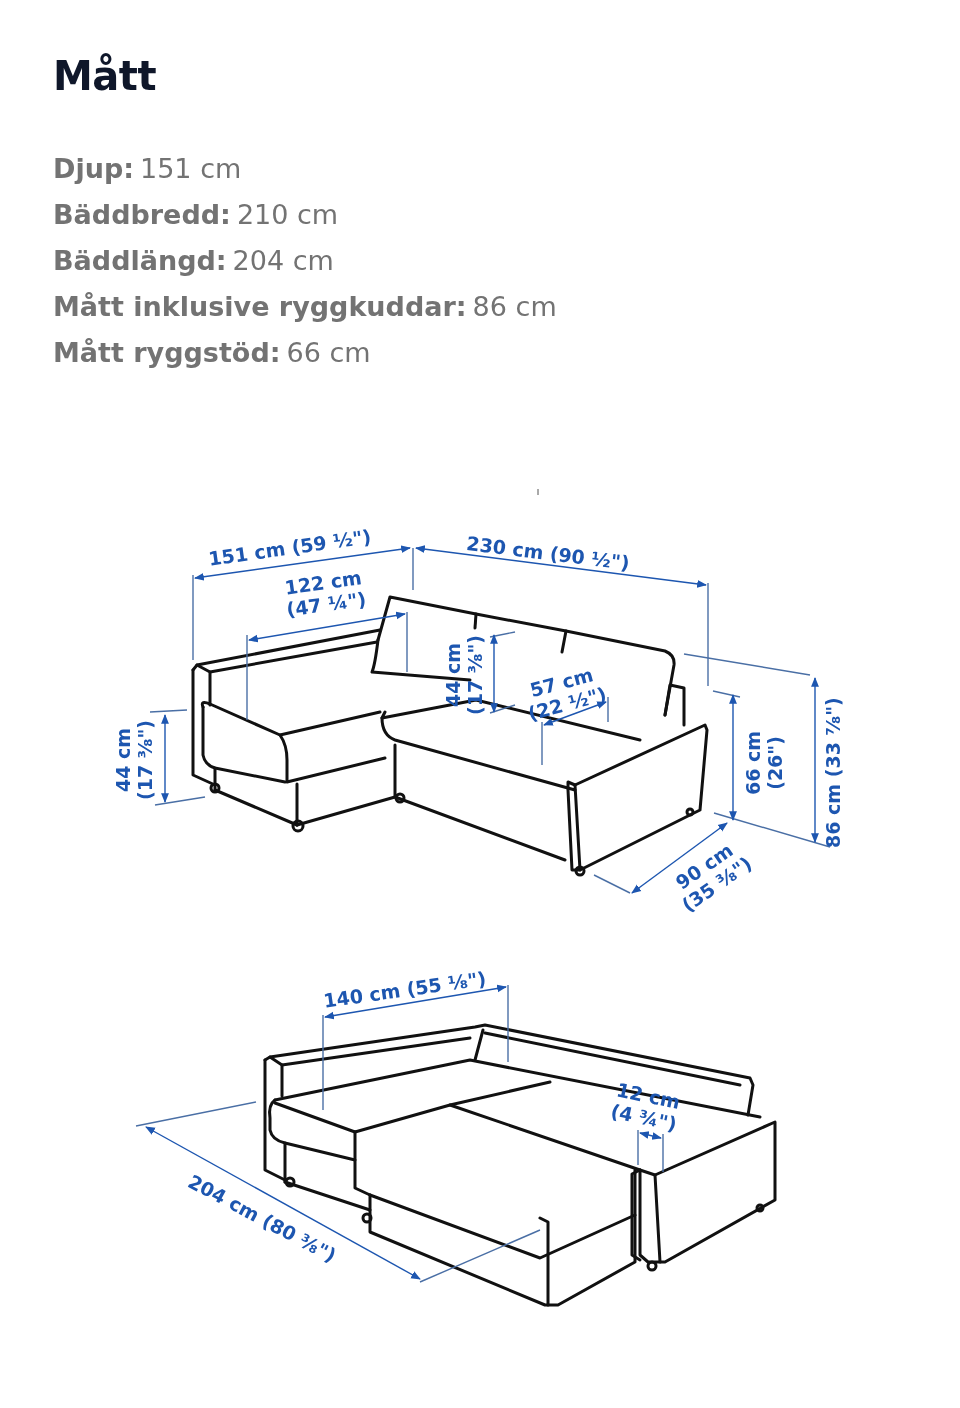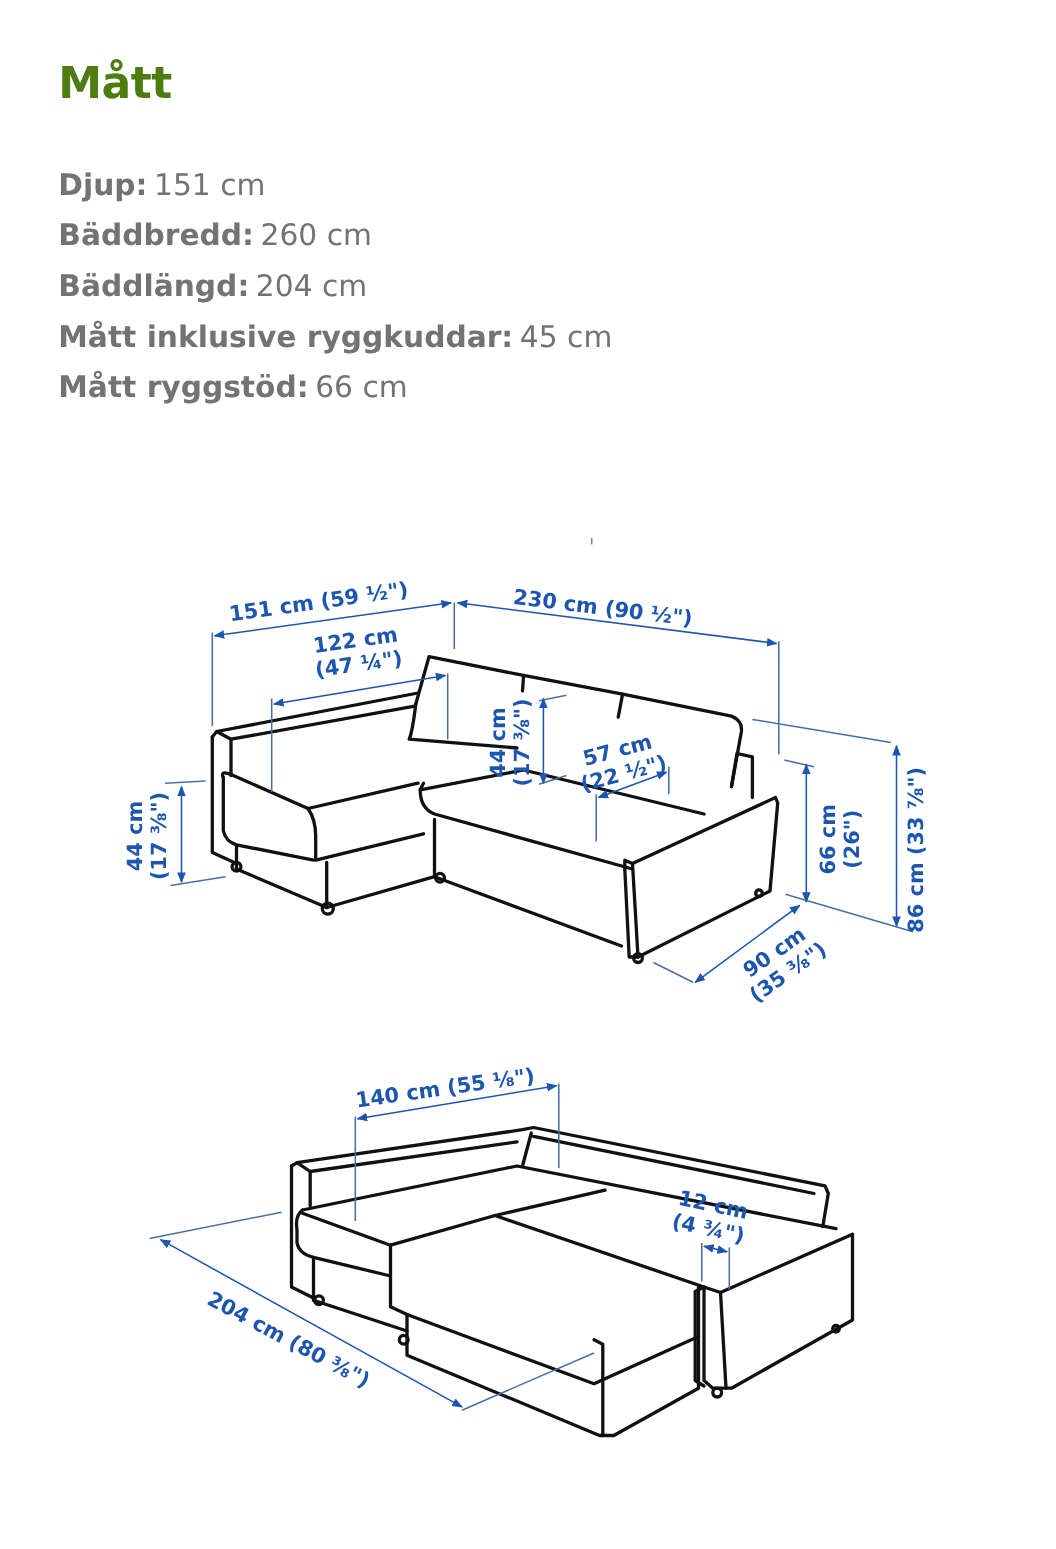--- a/index.html
+++ b/index.html
@@ -1,39 +1,39 @@
 <!DOCTYPE html>
 <html><head>
 <meta charset="utf-8">
 <style>
   html, body { margin:0; padding:0; background:#ffffff; }
   body { width:960px; height:1408px; position:relative; overflow:hidden;
          font-family:"DejaVu Sans","Liberation Sans",sans-serif; color:#484848; }
   .title { position:absolute; left:53px; top:50px; margin:0; font-size:40px; font-weight:bold;
-           color:#4d7c0f; letter-spacing:-0.5px; line-height:52px; }
+           color:#0f172a; letter-spacing:-0.5px; line-height:52px; }
   .specs { position:absolute; left:53px; top:146px; margin:0; padding:0; list-style:none; }
   .spec { font-size:27px; line-height:46px; height:46px; white-space:nowrap; color:#737373; }
   .spec .lbl { font-weight:bold; }
   .spec .val { font-weight:normal; margin-left:6px; }
   .diagram { position:absolute; left:0; top:470px; width:960px; height:938px; }
   .diagram svg { position:absolute; left:0; top:0; }
   .dim { position:absolute; font-family:"DejaVu Sans","Liberation Sans",sans-serif; font-weight:bold;
          color:#1d56b0; font-size:19px; white-space:nowrap; line-height:22px; transform-origin:left top; }
   .dim.c { text-align:center; }
 </style>
 </head>
 <body>
 
 <h1 class="title">Mått</h1>
 
 <ul class="specs">
   <li class="spec"><span class="lbl">Djup:</span><span class="val">151 cm</span></li>
-  <li class="spec"><span class="lbl">Bäddbredd:</span><span class="val">260 cm</span></li>
+  <li class="spec"><span class="lbl">Bäddbredd:</span><span class="val">210 cm</span></li>
   <li class="spec"><span class="lbl">Bäddlängd:</span><span class="val">204 cm</span></li>
-  <li class="spec"><span class="lbl">Mått inklusive ryggkuddar:</span><span class="val">45 cm</span></li>
+  <li class="spec"><span class="lbl">Mått inklusive ryggkuddar:</span><span class="val">86 cm</span></li>
   <li class="spec"><span class="lbl">Mått ryggstöd:</span><span class="val">66 cm</span></li>
 </ul>
 
 <div class="diagram">
   <svg width="960" height="938" viewBox="0 470 960 938">
     <defs>
       <marker id="ar" viewBox="0 0 10 10" refX="9" refY="5" markerWidth="7" markerHeight="7" orient="auto-start-reverse">
         <path d="M0,1 L10,5 L0,9 z" fill="#1d56b0"></path>
       </marker>
     </defs>

